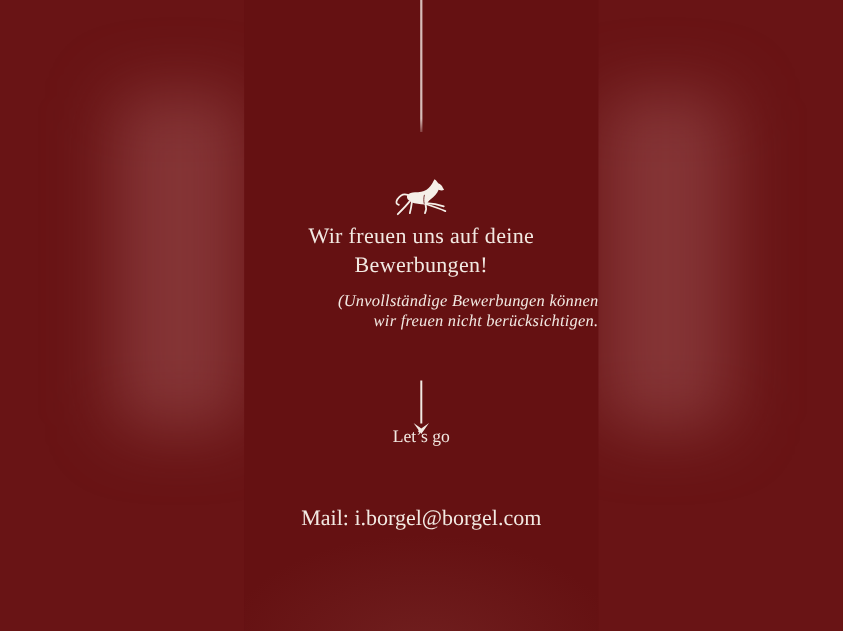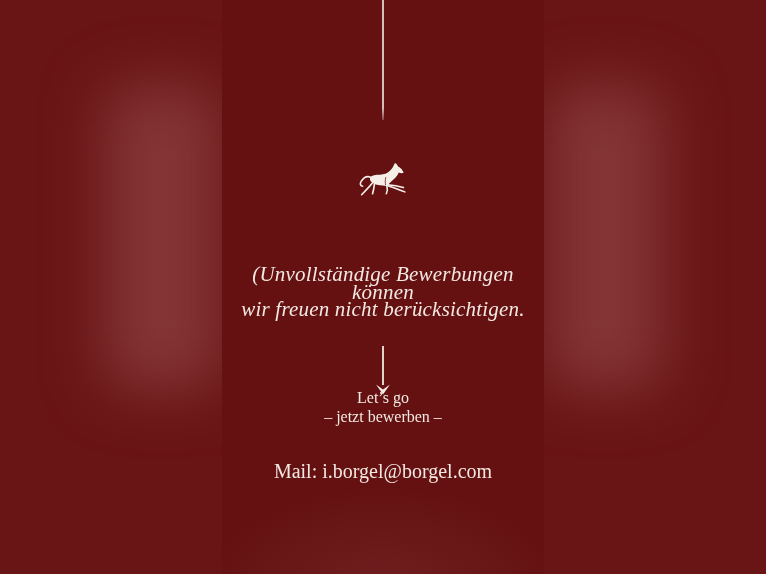--- a/index.html
+++ b/index.html
@@ -71,24 +71,25 @@
     color: #F2E9E2;
   }
   .headline {
     top: 202px;
     font-size: 20px;
     line-height: 26px;
     letter-spacing: 0.3px;
   }
   .note {
     top: 266px;
-    font-size: 21px;
+    font-size: 15px;
     line-height: 17.5px;
     font-style: italic;
     letter-spacing: 0.2px;
+    text-align: right;
   }
   .arrow {
     position: absolute;
     top: 345px;
     left: 50%;
     transform: translateX(-50%);
     width: 18px;
     height: 50px;
   }
   .cta {
@@ -124,32 +125,35 @@
         <path d="M13,17 C9,15.5 5.5,17.5 3,21.5 C1.5,24 2,26 4.5,26.5"></path>
       </g>
       <path fill="#F5EFE8" d="M40,3 L42.2,6 C44.2,7 46,8.2 46.6,10.2 L47.8,12.2
         C46.2,13.2 44.2,12.8 42.6,12.2 C41.2,16 38.2,19 35,21.2
         C33.4,22.6 32,24 31,26.2 L29,26.2 C25,25.7 20,25.2 17,24.2
         L14,22.2 C12.4,21 11.9,19 12.5,17.4 C14,15.4 17,14.4 20,14.4
         C24,14.4 28,14 31,12 C34,10.3 36,7.4 37.2,4.8 L38.6,2 Z"></path>
       <path fill="none" stroke="#651112" stroke-width="0.8" d="M29,17 C28.2,20 28.2,23 28.8,25.5"></path>
     </svg>
 
+    <div class="txt headline">
+      <div>Wir freuen uns auf deine</div>
+      <div>Bewerbungen!</div>
+    </div>
 
     <div class="txt note">
       <div>(Unvollständige Bewerbungen können</div>
       <div>wir freuen nicht berücksichtigen.</div>
     </div>
 
     <svg class="arrow" viewBox="0 0 18 50" xmlns="http://www.w3.org/2000/svg">
       <line x1="9" y1="1" x2="9" y2="40" stroke="#F2E9E2" stroke-width="1.8"></line>
       <path d="M2,39.5 L9,44.5 L16,39.5 L9,49.5 Z" fill="#F2E9E2"></path>
     </svg>
 
     <div class="txt cta">
       <div>Let’s go</div>
-      <div>– jetzt bewerben –</div>
     </div>
 
     <div class="txt mail">Mail: i.borgel@borgel.com</div>
 
   </div>
 </div>
 
 </body></html>

